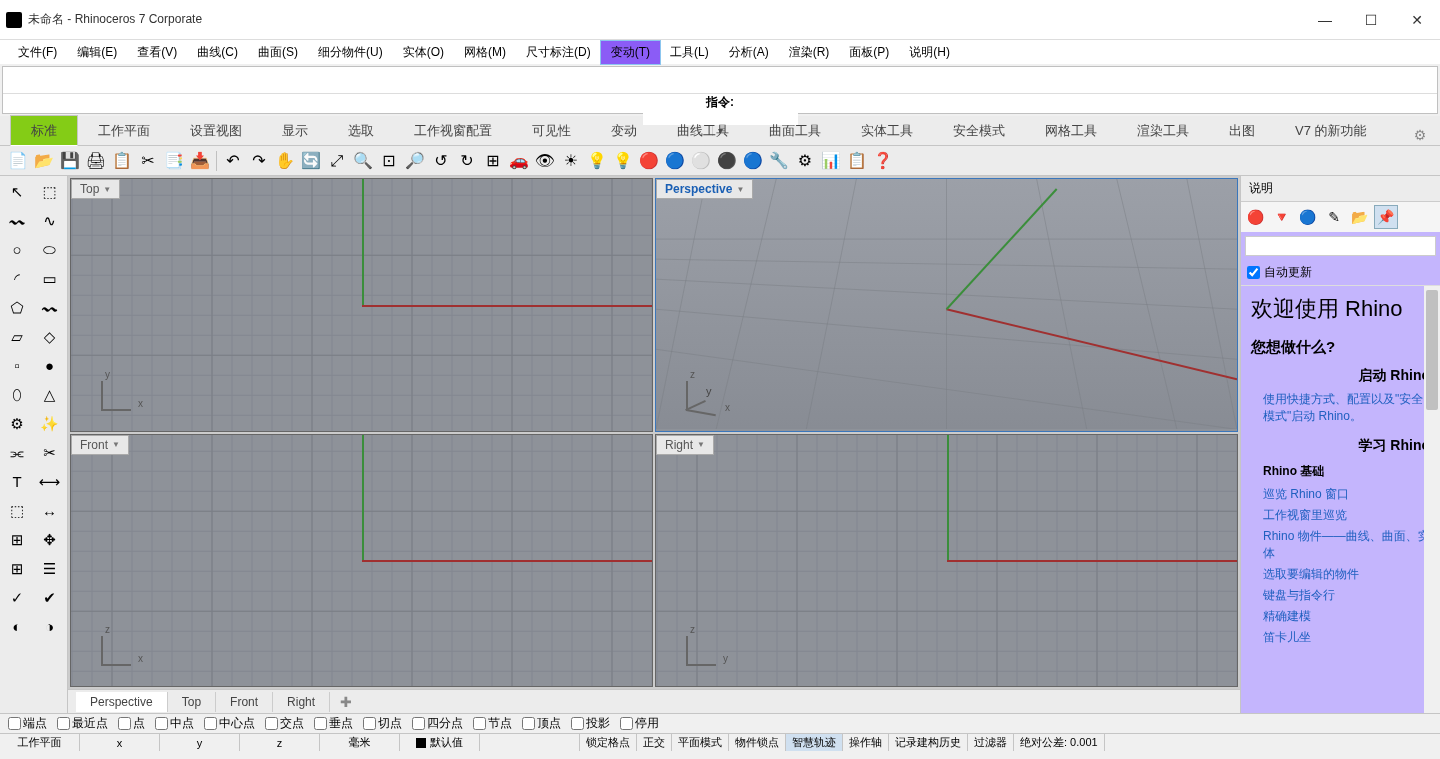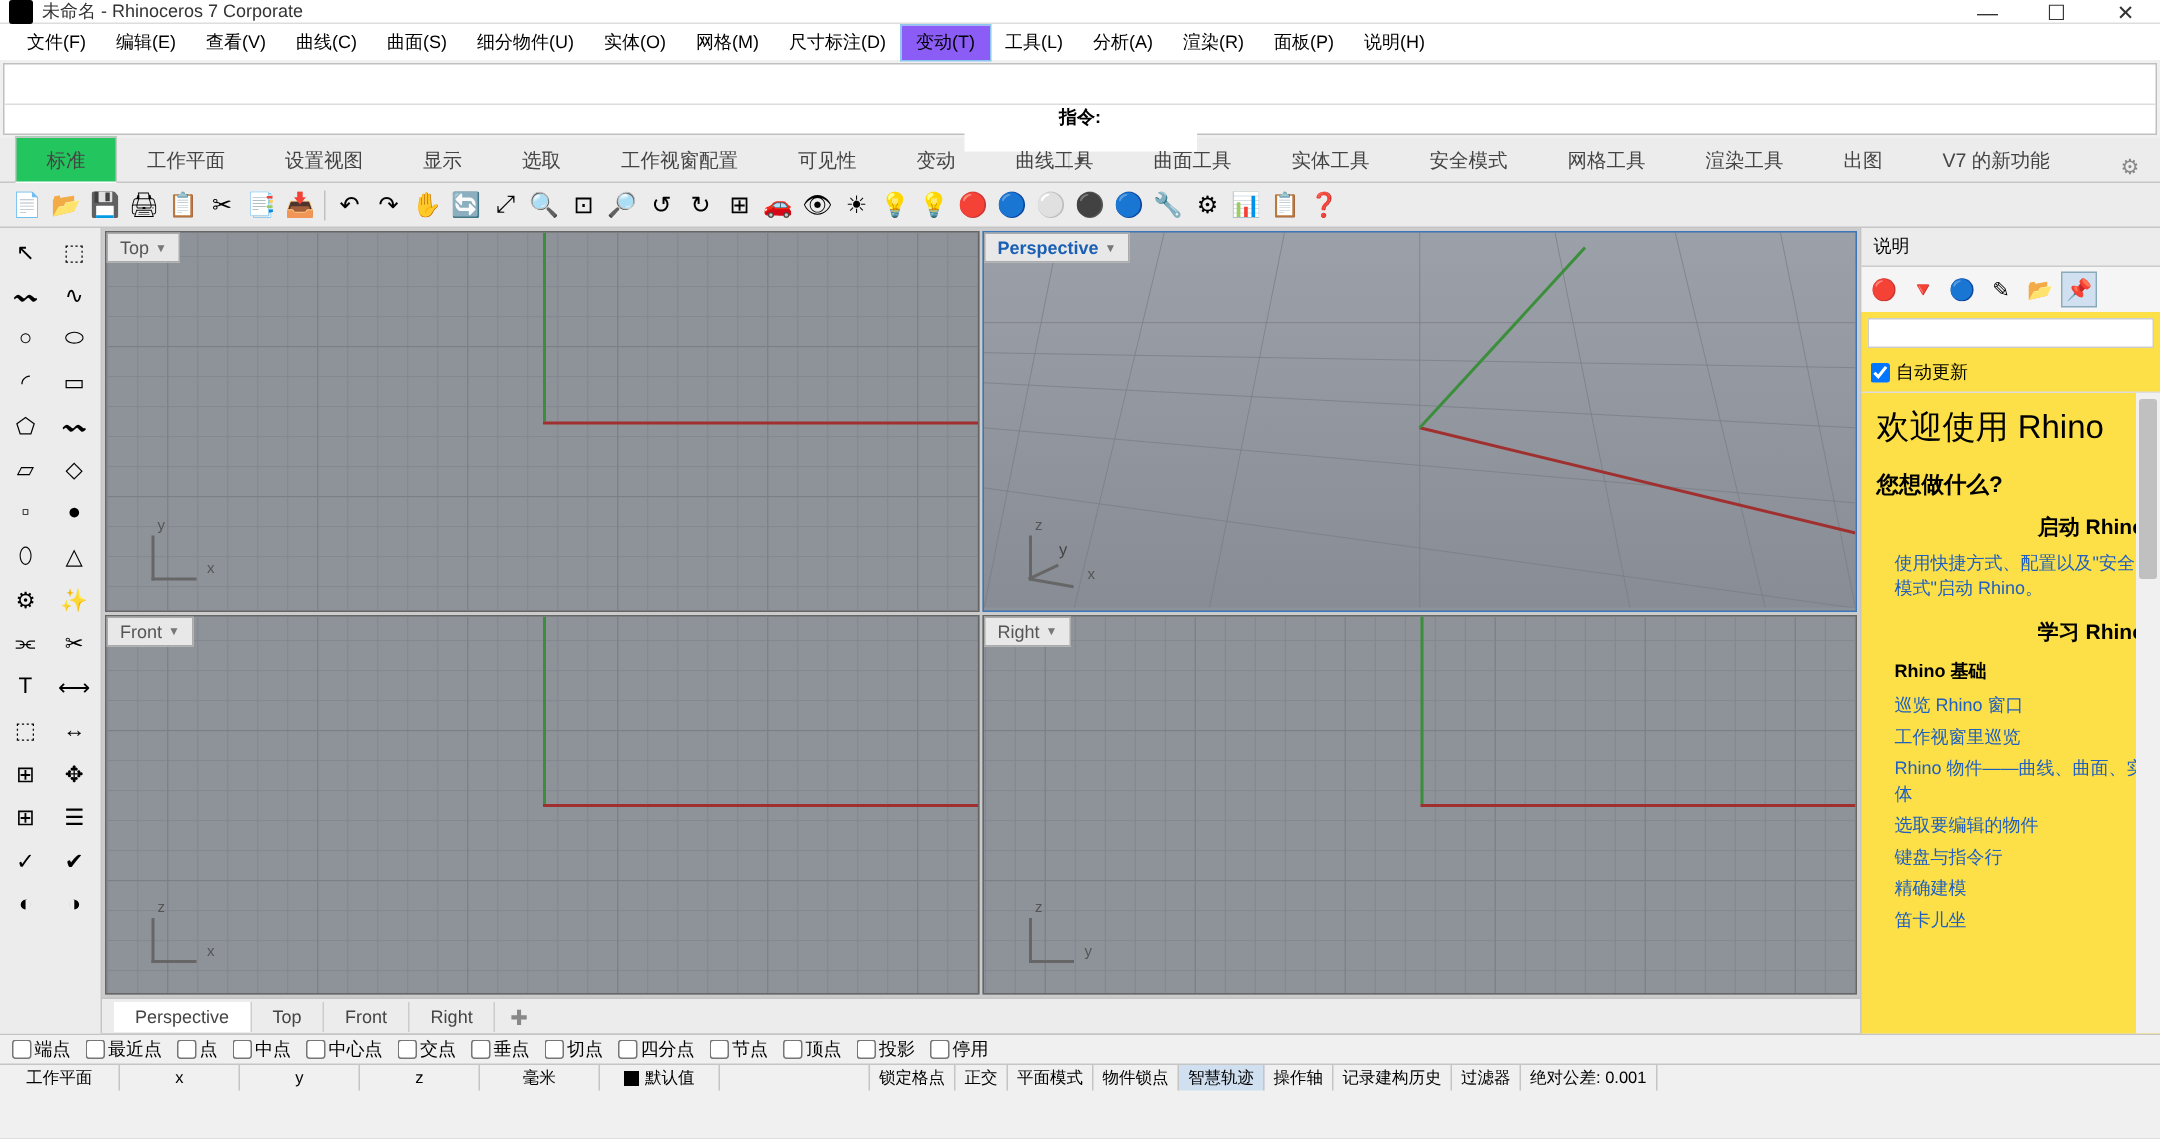--- a/index.html
+++ b/index.html
@@ -1,36 +1,36 @@
 <!DOCTYPE html>
 <html><head>
 <meta charset="utf-8">
 <style>
 * { box-sizing: border-box; margin: 0; padding: 0; font-family: "Microsoft YaHei", "Segoe UI", sans-serif; }
 body { background: #f0f0f0; font-size: 12px; overflow: hidden; width: 1440px; height: 759px; }
 
-.titlebar { height: 16px; background: #fff; display: flex; align-items: center; padding-left: 6px; border-bottom: 1px solid #ddd; }
+.titlebar { height: 40px; background: #fff; display: flex; align-items: center; padding-left: 6px; border-bottom: 1px solid #ddd; }
 .titlebar .logo { width: 16px; height: 16px; background: #000; border-radius: 2px; margin-right: 6px; display:inline-block; }
 .titlebar .title { flex: 1; font-size: 12px; color: #333; }
 .titlebar .winbtn { width: 46px; height: 28px; display:flex; align-items:center; justify-content:center; font-size:14px; color:#333; }
 
 .menubar { height: 24px; background:#fff; display:flex; align-items:center; padding: 0 8px; font-size:12px; }
 .menubar .mitem { padding: 3px 10px; cursor:default; }
 .menubar .mitem.hovered { background:#8b5cf6; outline:1px solid #8cc6ef; }
 
 .commandarea { background:#fff; border:1px solid #c0c0c0; margin:2px; }
 .commandhist { height:26px; }
 .commandline { display:flex; align-items:center; border-top:1px solid #ddd; height:20px;flex-direction:column; }
 .commandline .prompt { font-weight:bold; padding:0 4px; font-size:12px; }
 .commandline input { flex:1; border:none; outline:none; font-size:12px; }
 .commandline .expand { width:16px; border-left:1px solid #ccc; text-align:center; font-size:10px; color:#555; }
 
 .tabstrip { height:30px; background:#ececec; display:flex; align-items:flex-end; padding:0 10px; gap:0; border-bottom:1px solid #c5c5c5; }
 .tabstrip .ttab { padding: 6px 20px 5px; font-size:13px; color:#444; cursor:default; position:relative; }
-.tabstrip .ttab.active { background:#22c55e; border:1px solid #c5c5c5; border-bottom:1px solid #fff; margin-bottom:-1px; }
+.tabstrip .ttab.active { background:#84cc16; border:1px solid #c5c5c5; border-bottom:1px solid #fff; margin-bottom:-1px; }
 .tabstrip .gear { margin-left:auto; width:20px; height:20px; color:#888; display:flex; align-items:center; justify-content:center; font-size:14px; }
 
 .toolbar { height:30px; background:#ececec; display:flex; align-items:center; padding:2px 6px; gap:2px; border-bottom:1px solid #c5c5c5; }
 .toolbar .tbtn { width:24px; height:24px; display:flex; align-items:center; justify-content:center; font-size:16px; border-radius:2px; }
 .toolbar .sep { width:1px; height:20px; background:#c0c0c0; margin:0 2px; }
 
 .workarea { display:flex; height: calc(759px - 28px - 24px - 48px - 30px - 30px - 24px - 20px - 18px); }
 .lefttoolbox { width:68px; background:#ececec; padding:2px; display:grid; grid-template-columns: 1fr 1fr; gap:2px; align-content:start; border-right:1px solid #c5c5c5; }
 .lefttoolbox .lbtn { width:30px; height:27px; display:flex; align-items:center; justify-content:center; font-size:15px; border-radius:2px; }
 
@@ -57,21 +57,21 @@
 .viewport .axiscorner .av { position:absolute; left:0; bottom:0; width:2px; height:30px; background:#666; }
 .viewport .axiscorner .ah { position:absolute; left:0; bottom:0; height:2px; width:30px; background:#666; }
 .viewport .axiscorner .lv { position:absolute; left:4px; top:-2px; font-size:10px; color:#555; }
 .viewport .axiscorner .lh { position:absolute; right:-2px; bottom:2px; font-size:10px; color:#555; }
 
 .viewtabbar { height:24px; background:#ececec; display:flex; align-items:center; padding:0 8px; gap:0; border-top:1px solid #c5c5c5; }
 .viewtabbar .vtab { padding:3px 14px; font-size:12px; color:#444; border-right:1px solid #ccc; }
 .viewtabbar .vtab.active { background:#fff; }
 .viewtabbar .addtab { padding:3px 10px; color:#888; font-size:14px; }
 
-.rightpanel { width:200px; background:#fde047; border-left:1px solid #c5c5c5; display:flex; flex-direction:column; }
+.rightpanel { width:200px; background:#c4b5fd; border-left:1px solid #c5c5c5; display:flex; flex-direction:column; }
 .rightpanel .rtitle { background:#ececec; padding:4px 8px; font-size:12px; border-bottom:1px solid #ccc; }
 .rightpanel .rtoolbar { background:#f5f5f5; padding:4px; display:flex; gap:4px; align-items:center; }
 .rightpanel .rtoolbar .rbtn { width:22px; height:22px; display:flex; align-items:center; justify-content:center; font-size:14px; }
 .rightpanel .rtoolbar .rbtn.pin { background:#d0e0f0; outline:1px solid #8ab; }
 .rightpanel .rsearch { padding:4px; }
 .rightpanel .rsearch input { width:100%; border:1px solid #ccc; padding:2px; font-size:12px; }
 .rightpanel .rcheck { padding:4px 6px; font-size:12px; display:flex; align-items:center; gap:4px; border-bottom:1px solid #ddd; }
 .rightpanel .content { flex:1; overflow-y:auto; padding:8px 10px; font-size:12px; position:relative; }
 .rightpanel .content h1 { font-size:22px; font-weight:normal; margin-bottom:14px; }
 .rightpanel .content h2 { font-size:15px; font-weight:bold; margin:8px 0; }

